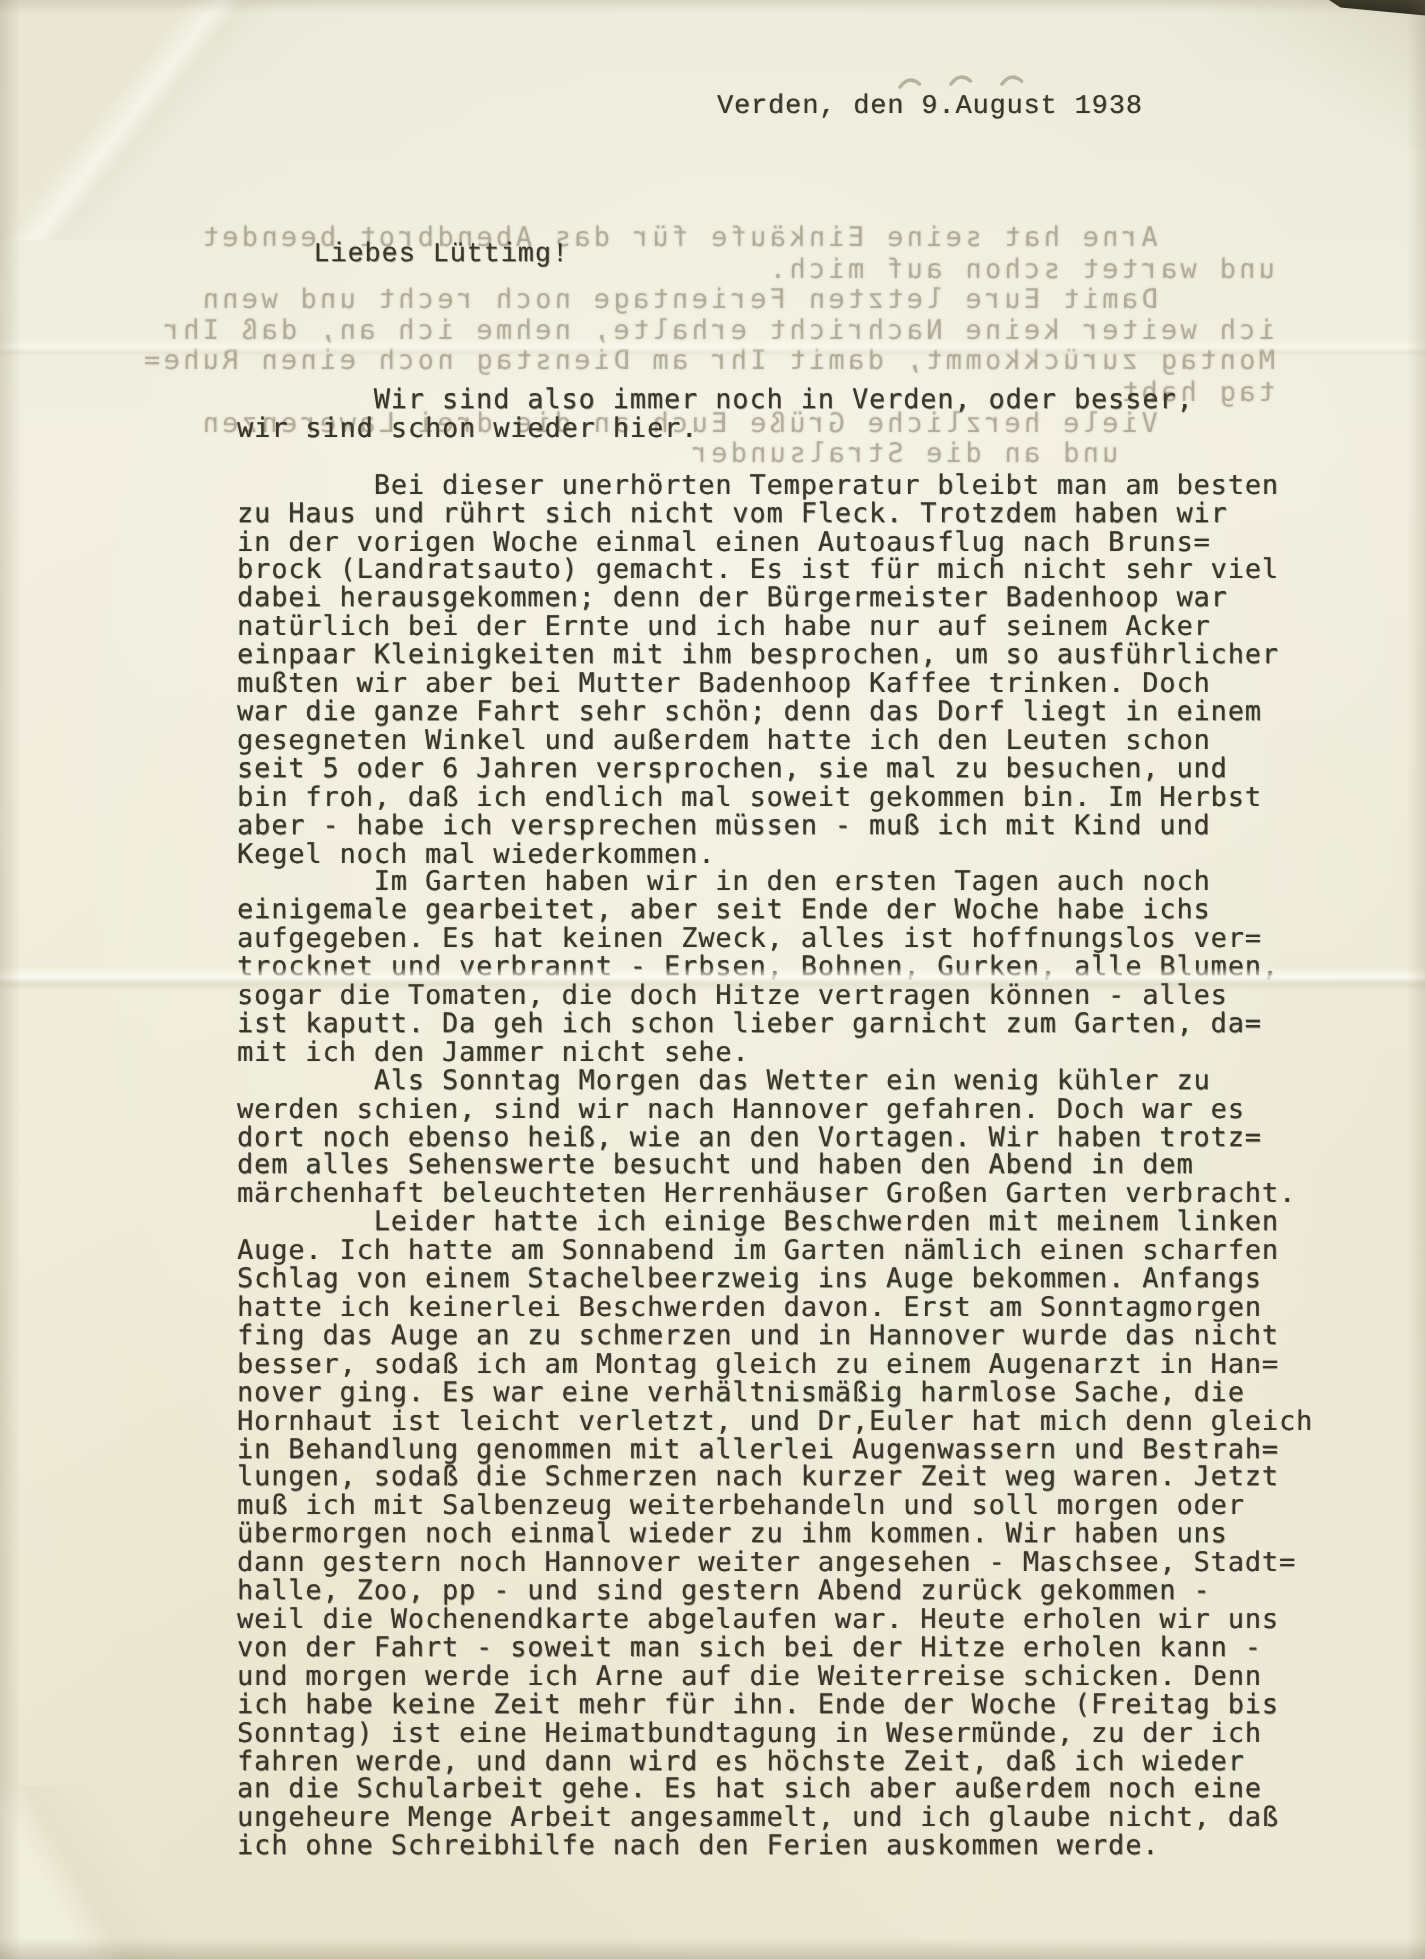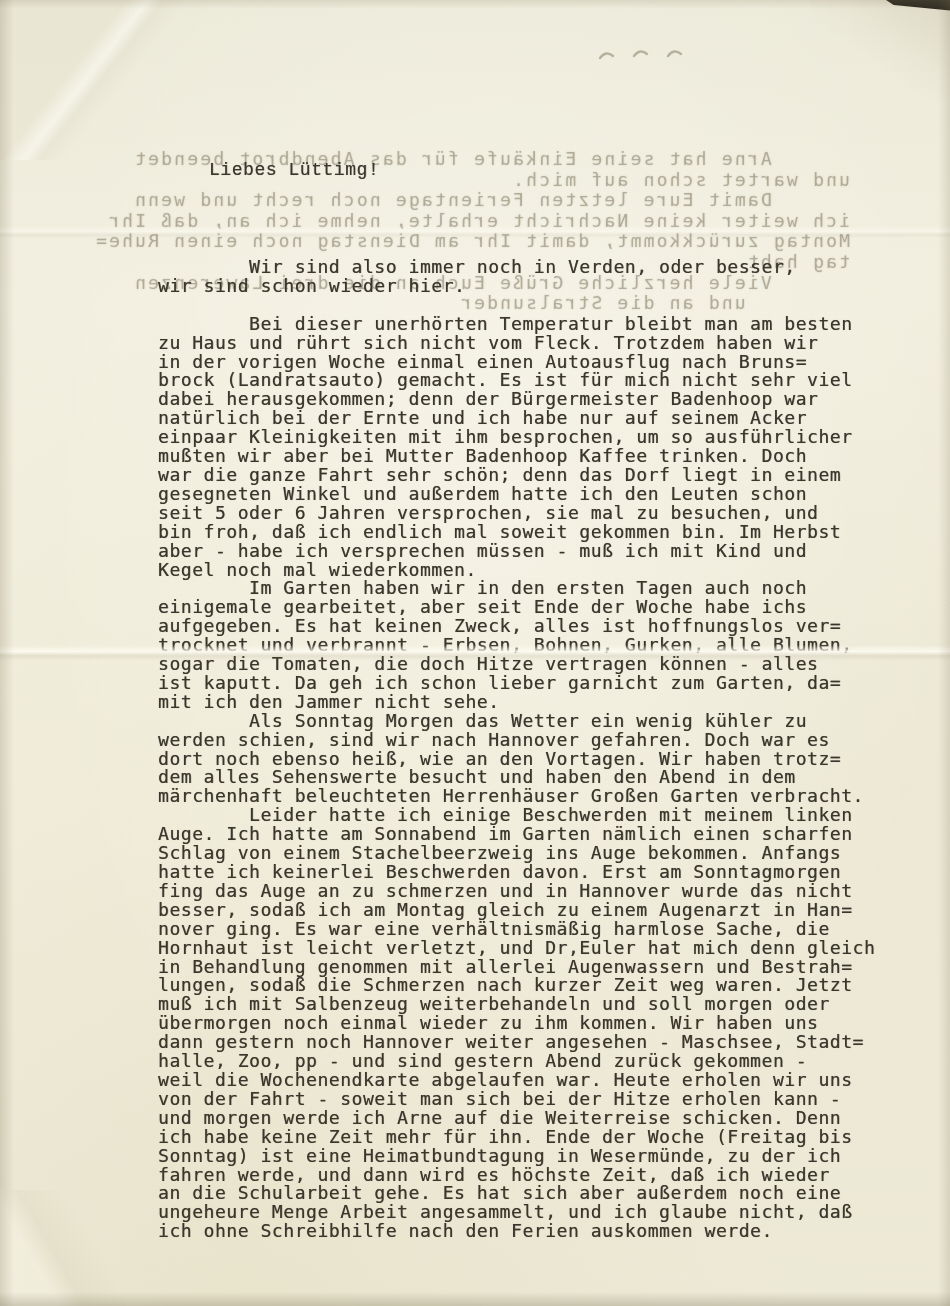--- a/index.html
+++ b/index.html
@@ -87,20 +87,21 @@
 tag habt
       Viele herzliche Grüße Euch an die drei Lawerenzen
         und an die Stralsunder</pre>
 
   <svg class="squiggle" viewBox="0 0 110 18" xmlns="http://www.w3.org/2000/svg">
     <path d="M4,11 q6,-8 13,-2" fill="none" stroke="#a9a38d" stroke-width="2.4" stroke-linecap="round" opacity="0.8"></path>
     <path d="M38,9 q6,-8 13,-2" fill="none" stroke="#a9a38d" stroke-width="2.4" stroke-linecap="round" opacity="0.8"></path>
     <path d="M72,9 q6,-8 13,-2" fill="none" stroke="#a9a38d" stroke-width="2.4" stroke-linecap="round" opacity="0.8"></path>
   </svg>
 
+  <div class="tw date">Verden, den 9.August 1938</div>
 
   <div class="tw salutation">Liebes Lüttimg!</div>
 
   <pre class="tw body-text">        Wir sind also immer noch in Verden, oder besser,
 wir sind schon wieder hier.
 
         Bei dieser unerhörten Temperatur bleibt man am besten
 zu Haus und rührt sich nicht vom Fleck. Trotzdem haben wir
 in der vorigen Woche einmal einen Autoausflug nach Bruns=
 brock (Landratsauto) gemacht. Es ist für mich nicht sehr viel

